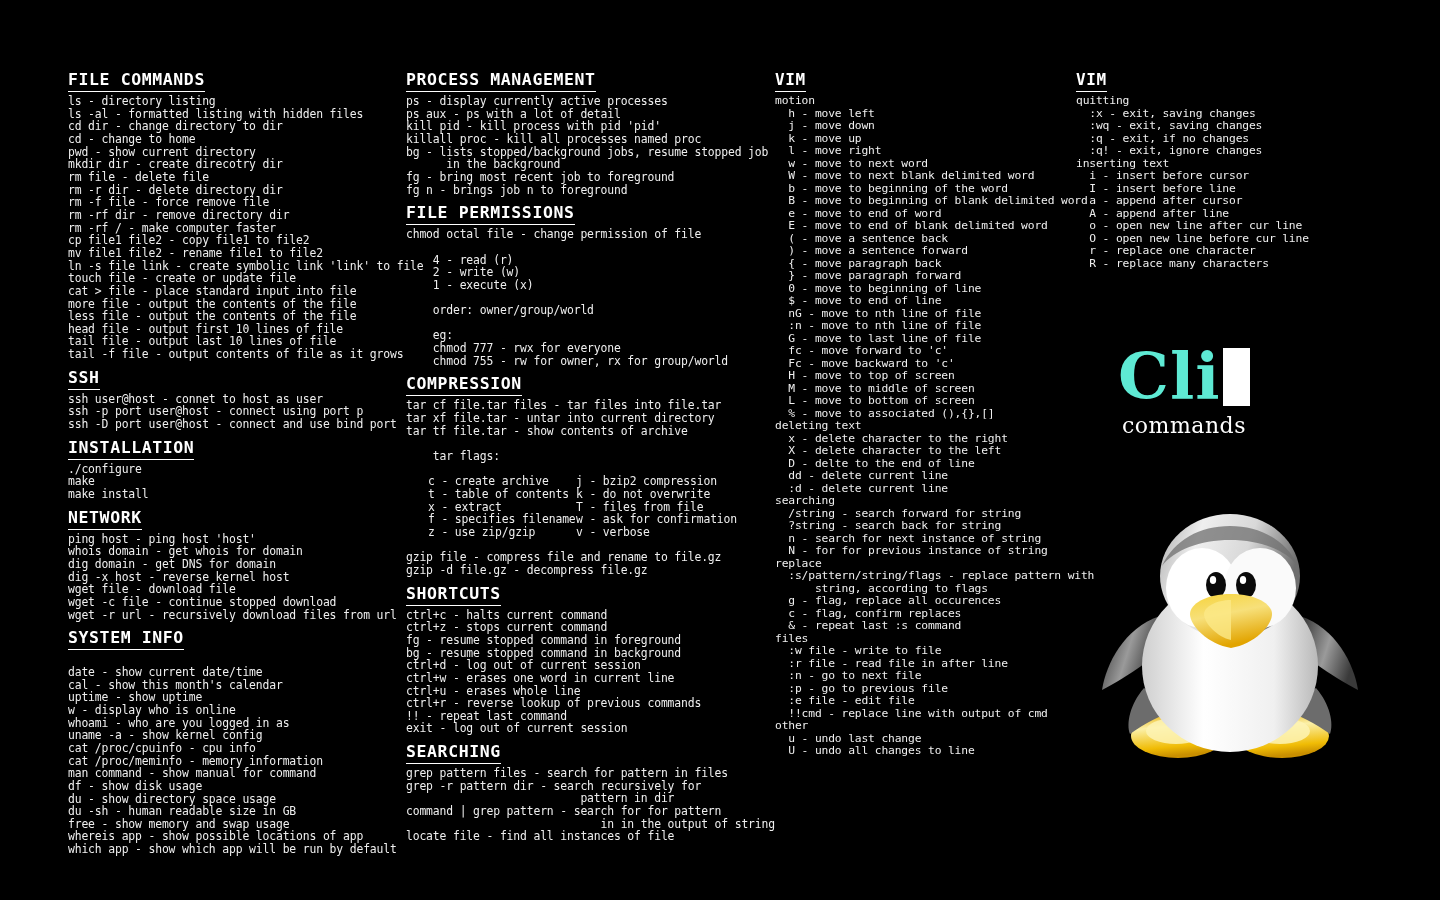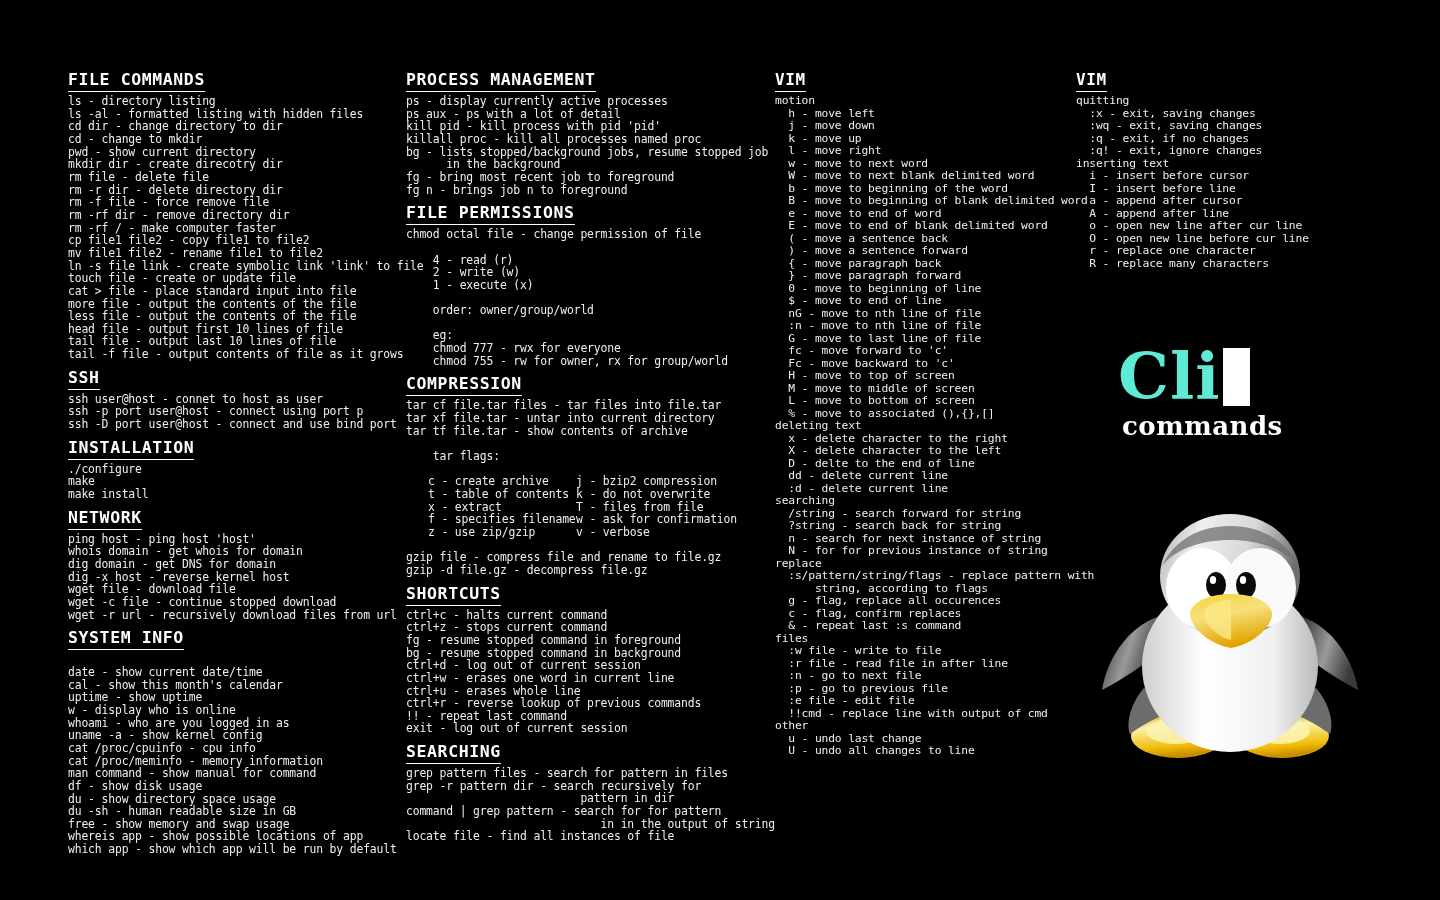--- a/index.html
+++ b/index.html
@@ -100,28 +100,27 @@
   #logo-cursor {
     display: inline-block;
     width: 27px;
     height: 58px;
     background: #ffffff;
     vertical-align: -8px;
     margin-left: 2px;
   }
   #logo-commands {
     font-family: "DejaVu Serif", serif;
-    font-size: 26px;
+    font-size: 22px;
     line-height: 34px;
     color: #ffffff;
     letter-spacing: 0.5px;
     display: block;
     margin-top: 2px;
     margin-left: 4px;
-    font-weight: bold;
   }
 
   
   #tux {
     position: absolute;
     left: 1100px;
     top: 488px;
     width: 260px;
     height: 285px;
   }
@@ -129,21 +128,21 @@
 </head>
 <body>
 
 <div class="sheet">
 
   <div class="column" id="col-1">
       <div class="section"><div class="section-title">FILE COMMANDS</div><div class="lines">
           <div class="line">ls - directory listing</div>
           <div class="line">ls -al - formatted listing with hidden files</div>
           <div class="line">cd dir - change directory to dir</div>
-          <div class="line">cd - change to mkdir</div>
+          <div class="line">cd - change to home</div>
           <div class="line">pwd - show current directory</div>
           <div class="line">mkdir dir - create direcotry dir</div>
           <div class="line">rm file - delete file</div>
           <div class="line">rm -r dir - delete directory dir</div>
           <div class="line">rm -f file - force remove file</div>
           <div class="line">rm -rf dir - remove directory dir</div>
           <div class="line">rm -rf / - make computer faster</div>
           <div class="line">cp file1 file2 - copy file1 to file2</div>
           <div class="line">mv file1 file2 - rename file1 to file2</div>
           <div class="line">ln -s file link - create symbolic link 'link' to file</div>

